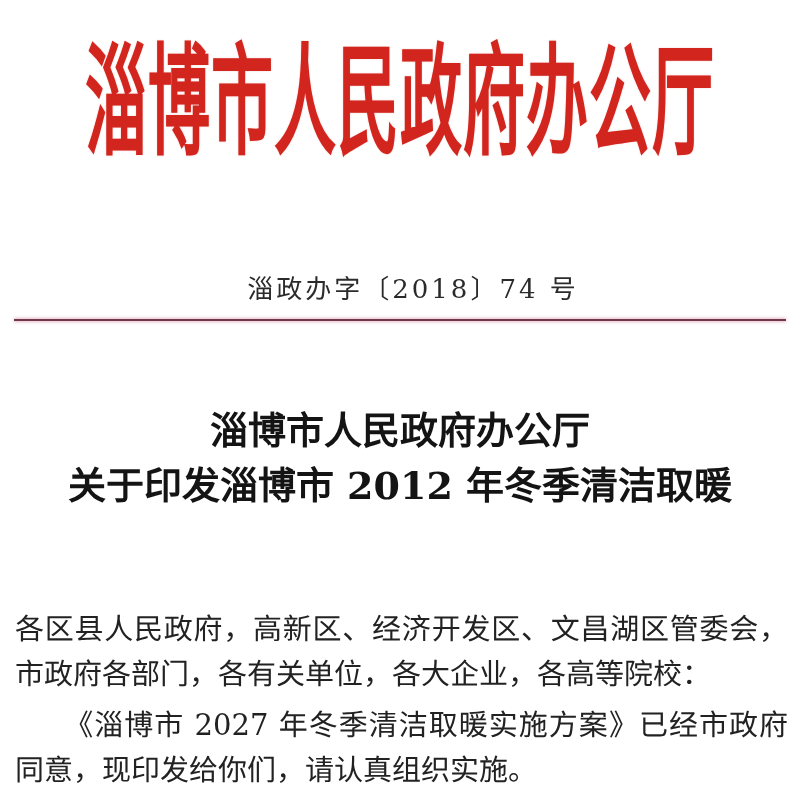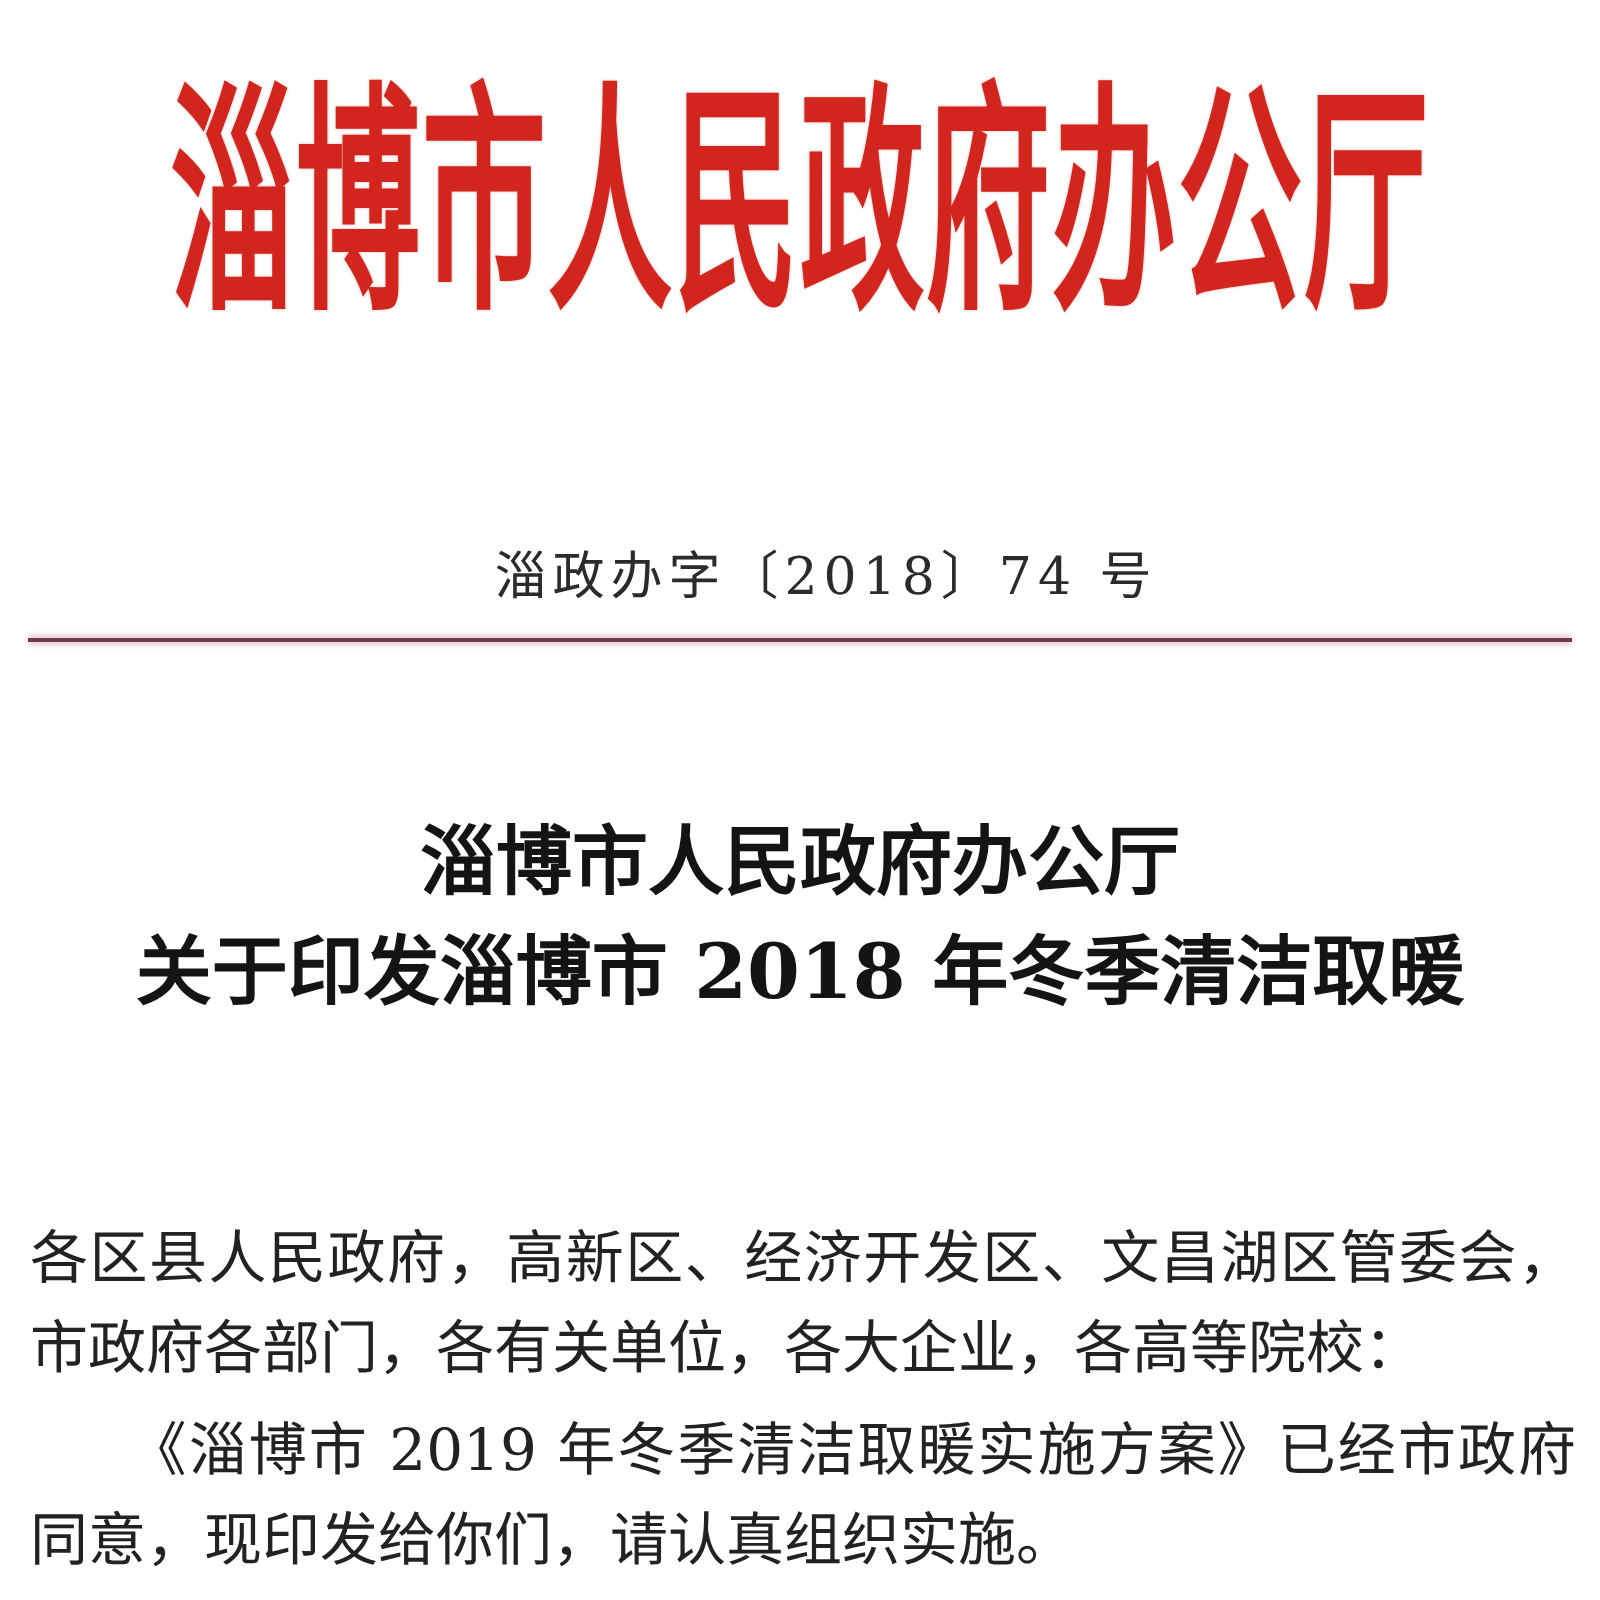--- a/index.html
+++ b/index.html
@@ -103,21 +103,21 @@
   <header class="masthead">
     <div class="masthead-text">淄博市人民政府办公厅</div>
   </header>
 
   <div class="doc-number">淄政办字〔2018〕74 号</div>
 
   <div class="divider"></div>
 
   <div class="title">
     <div class="title-line">淄博市人民政府办公厅</div>
-    <div class="title-line">关于印发淄博市 2018 年冬季清洁取暖</div>
+    <div class="title-line">关于印发淄博市 2012 年冬季清洁取暖</div>
   </div>
 
   <div class="body-text">
     <p>各区县人民政府，高新区、经济开发区、文昌湖区管委会，市政府各部门，各有关单位，各大企业，各高等院校：</p>
-    <p class="indent">《淄博市 2019 年冬季清洁取暖实施方案》已经市政府同意，现印发给你们，请认真组织实施。</p>
+    <p class="indent">《淄博市 2027 年冬季清洁取暖实施方案》已经市政府同意，现印发给你们，请认真组织实施。</p>
   </div>
 
 </div>
 
 </body></html>

